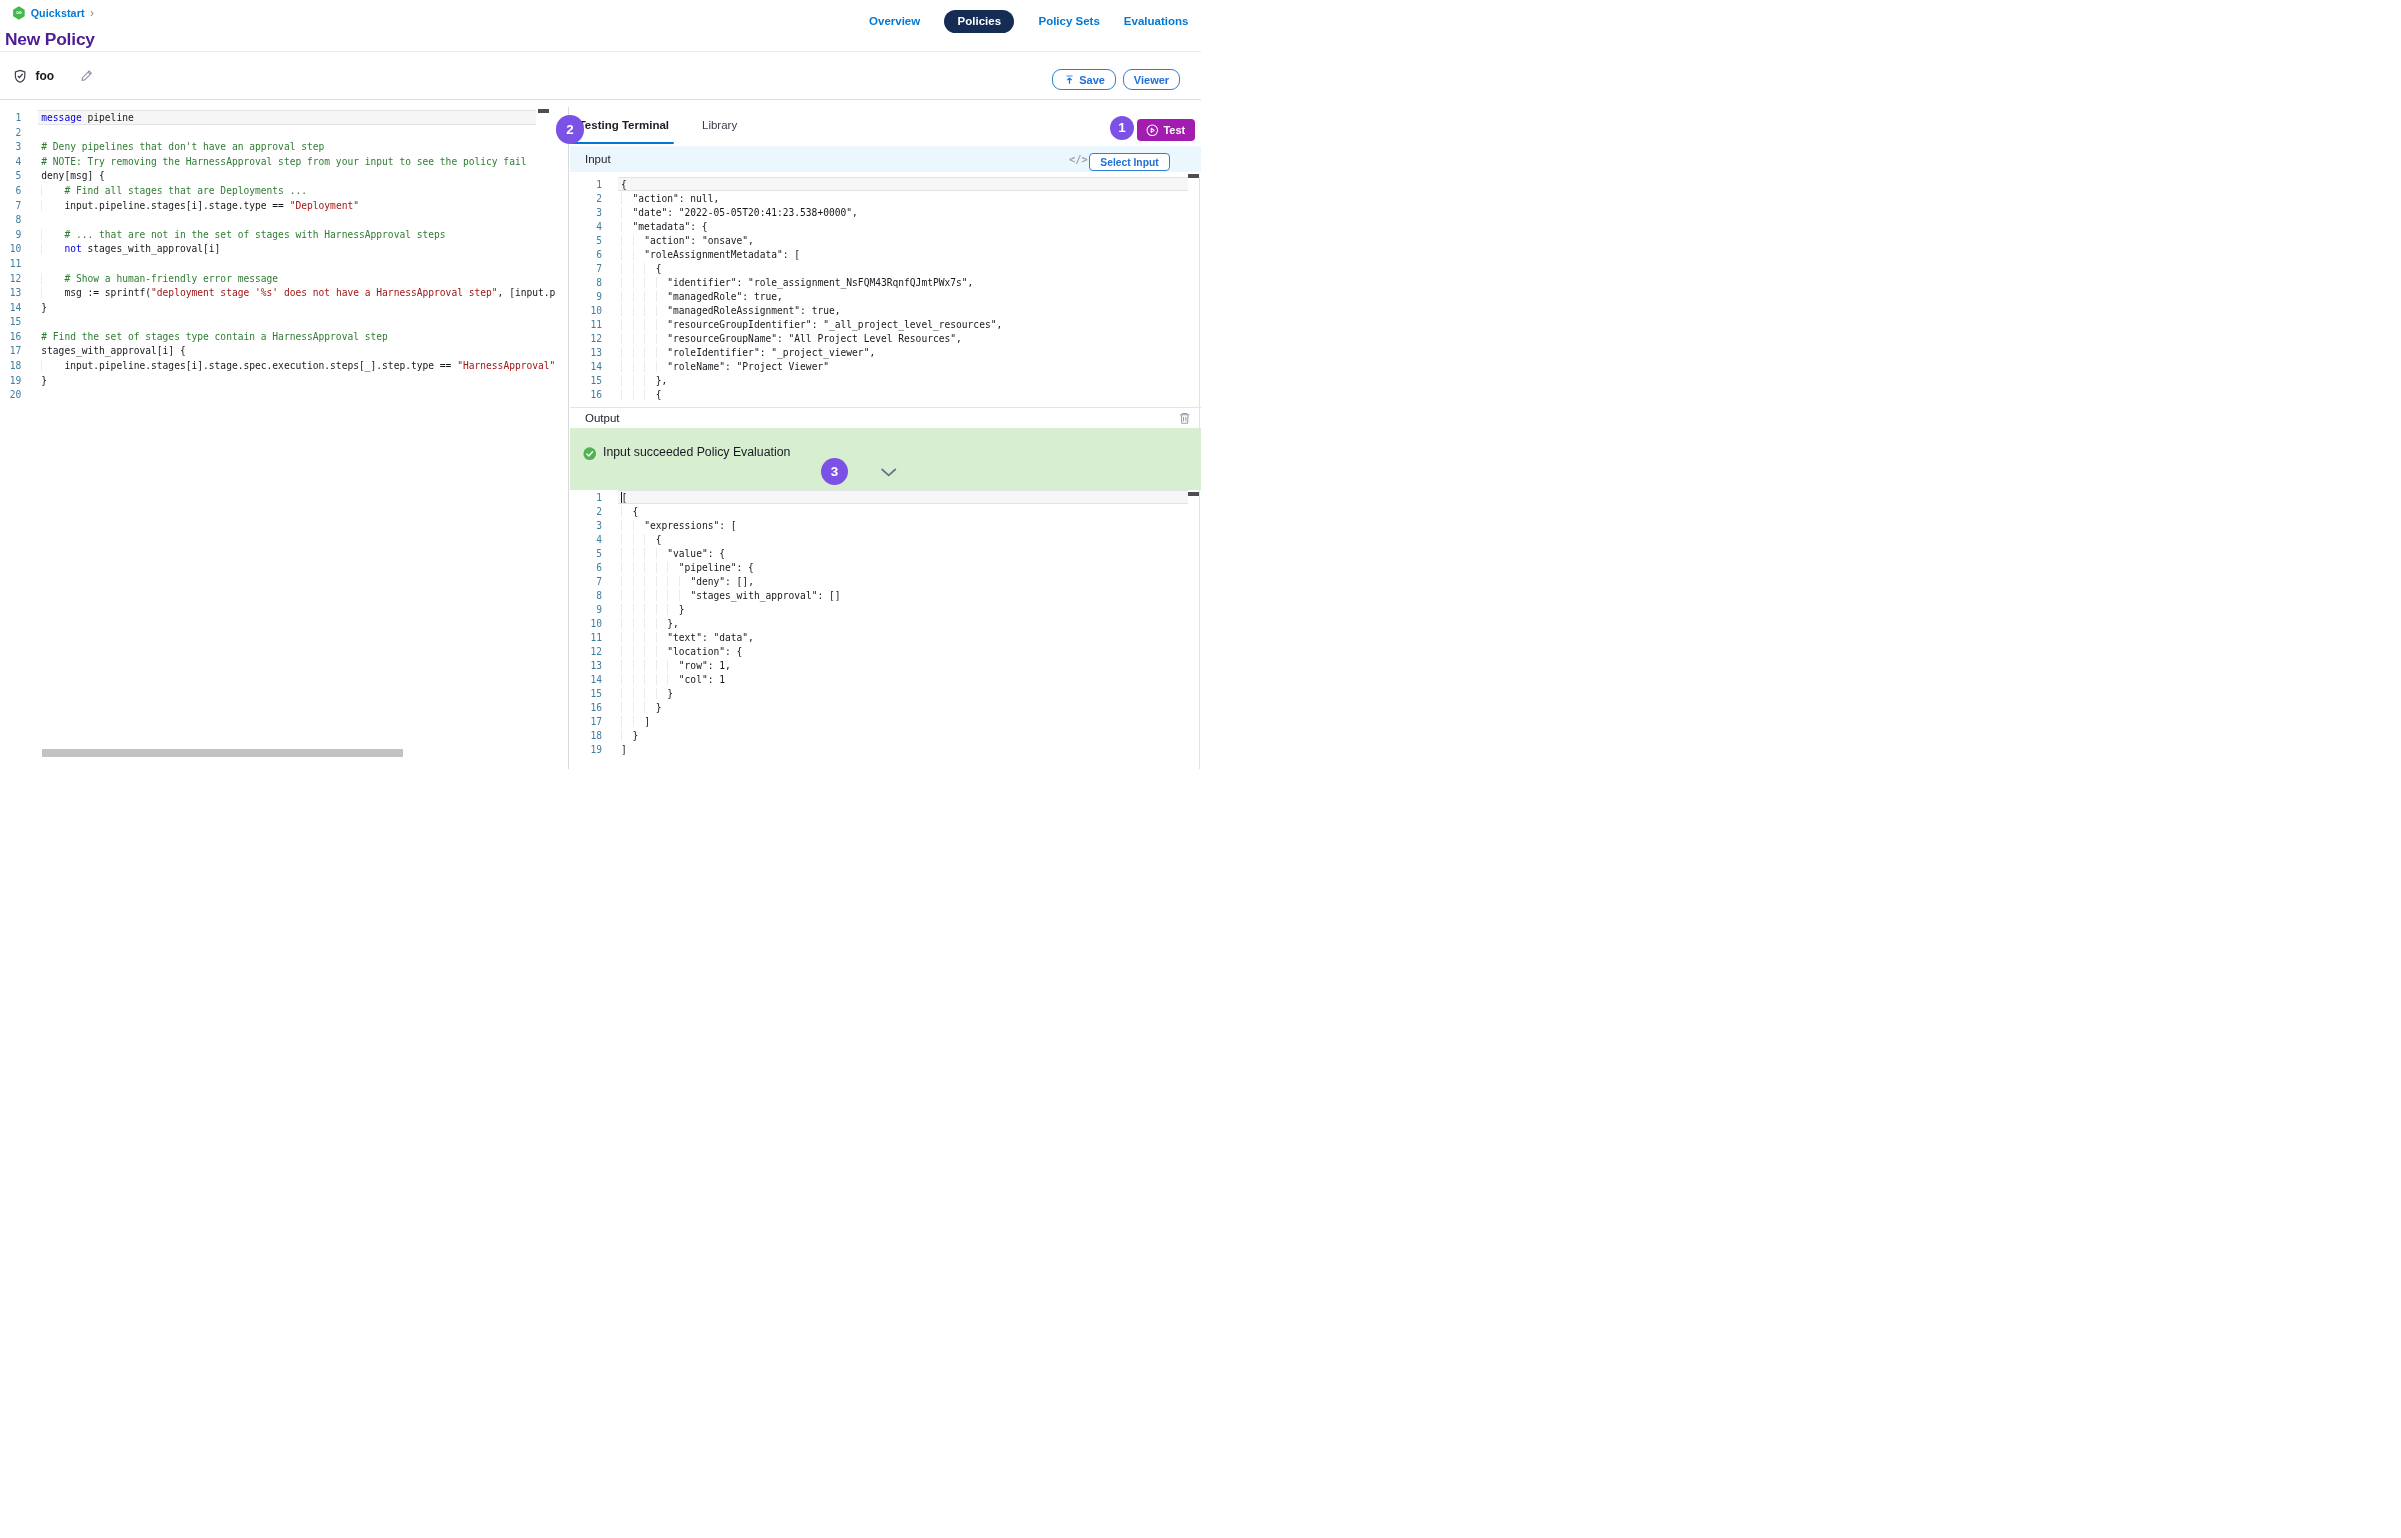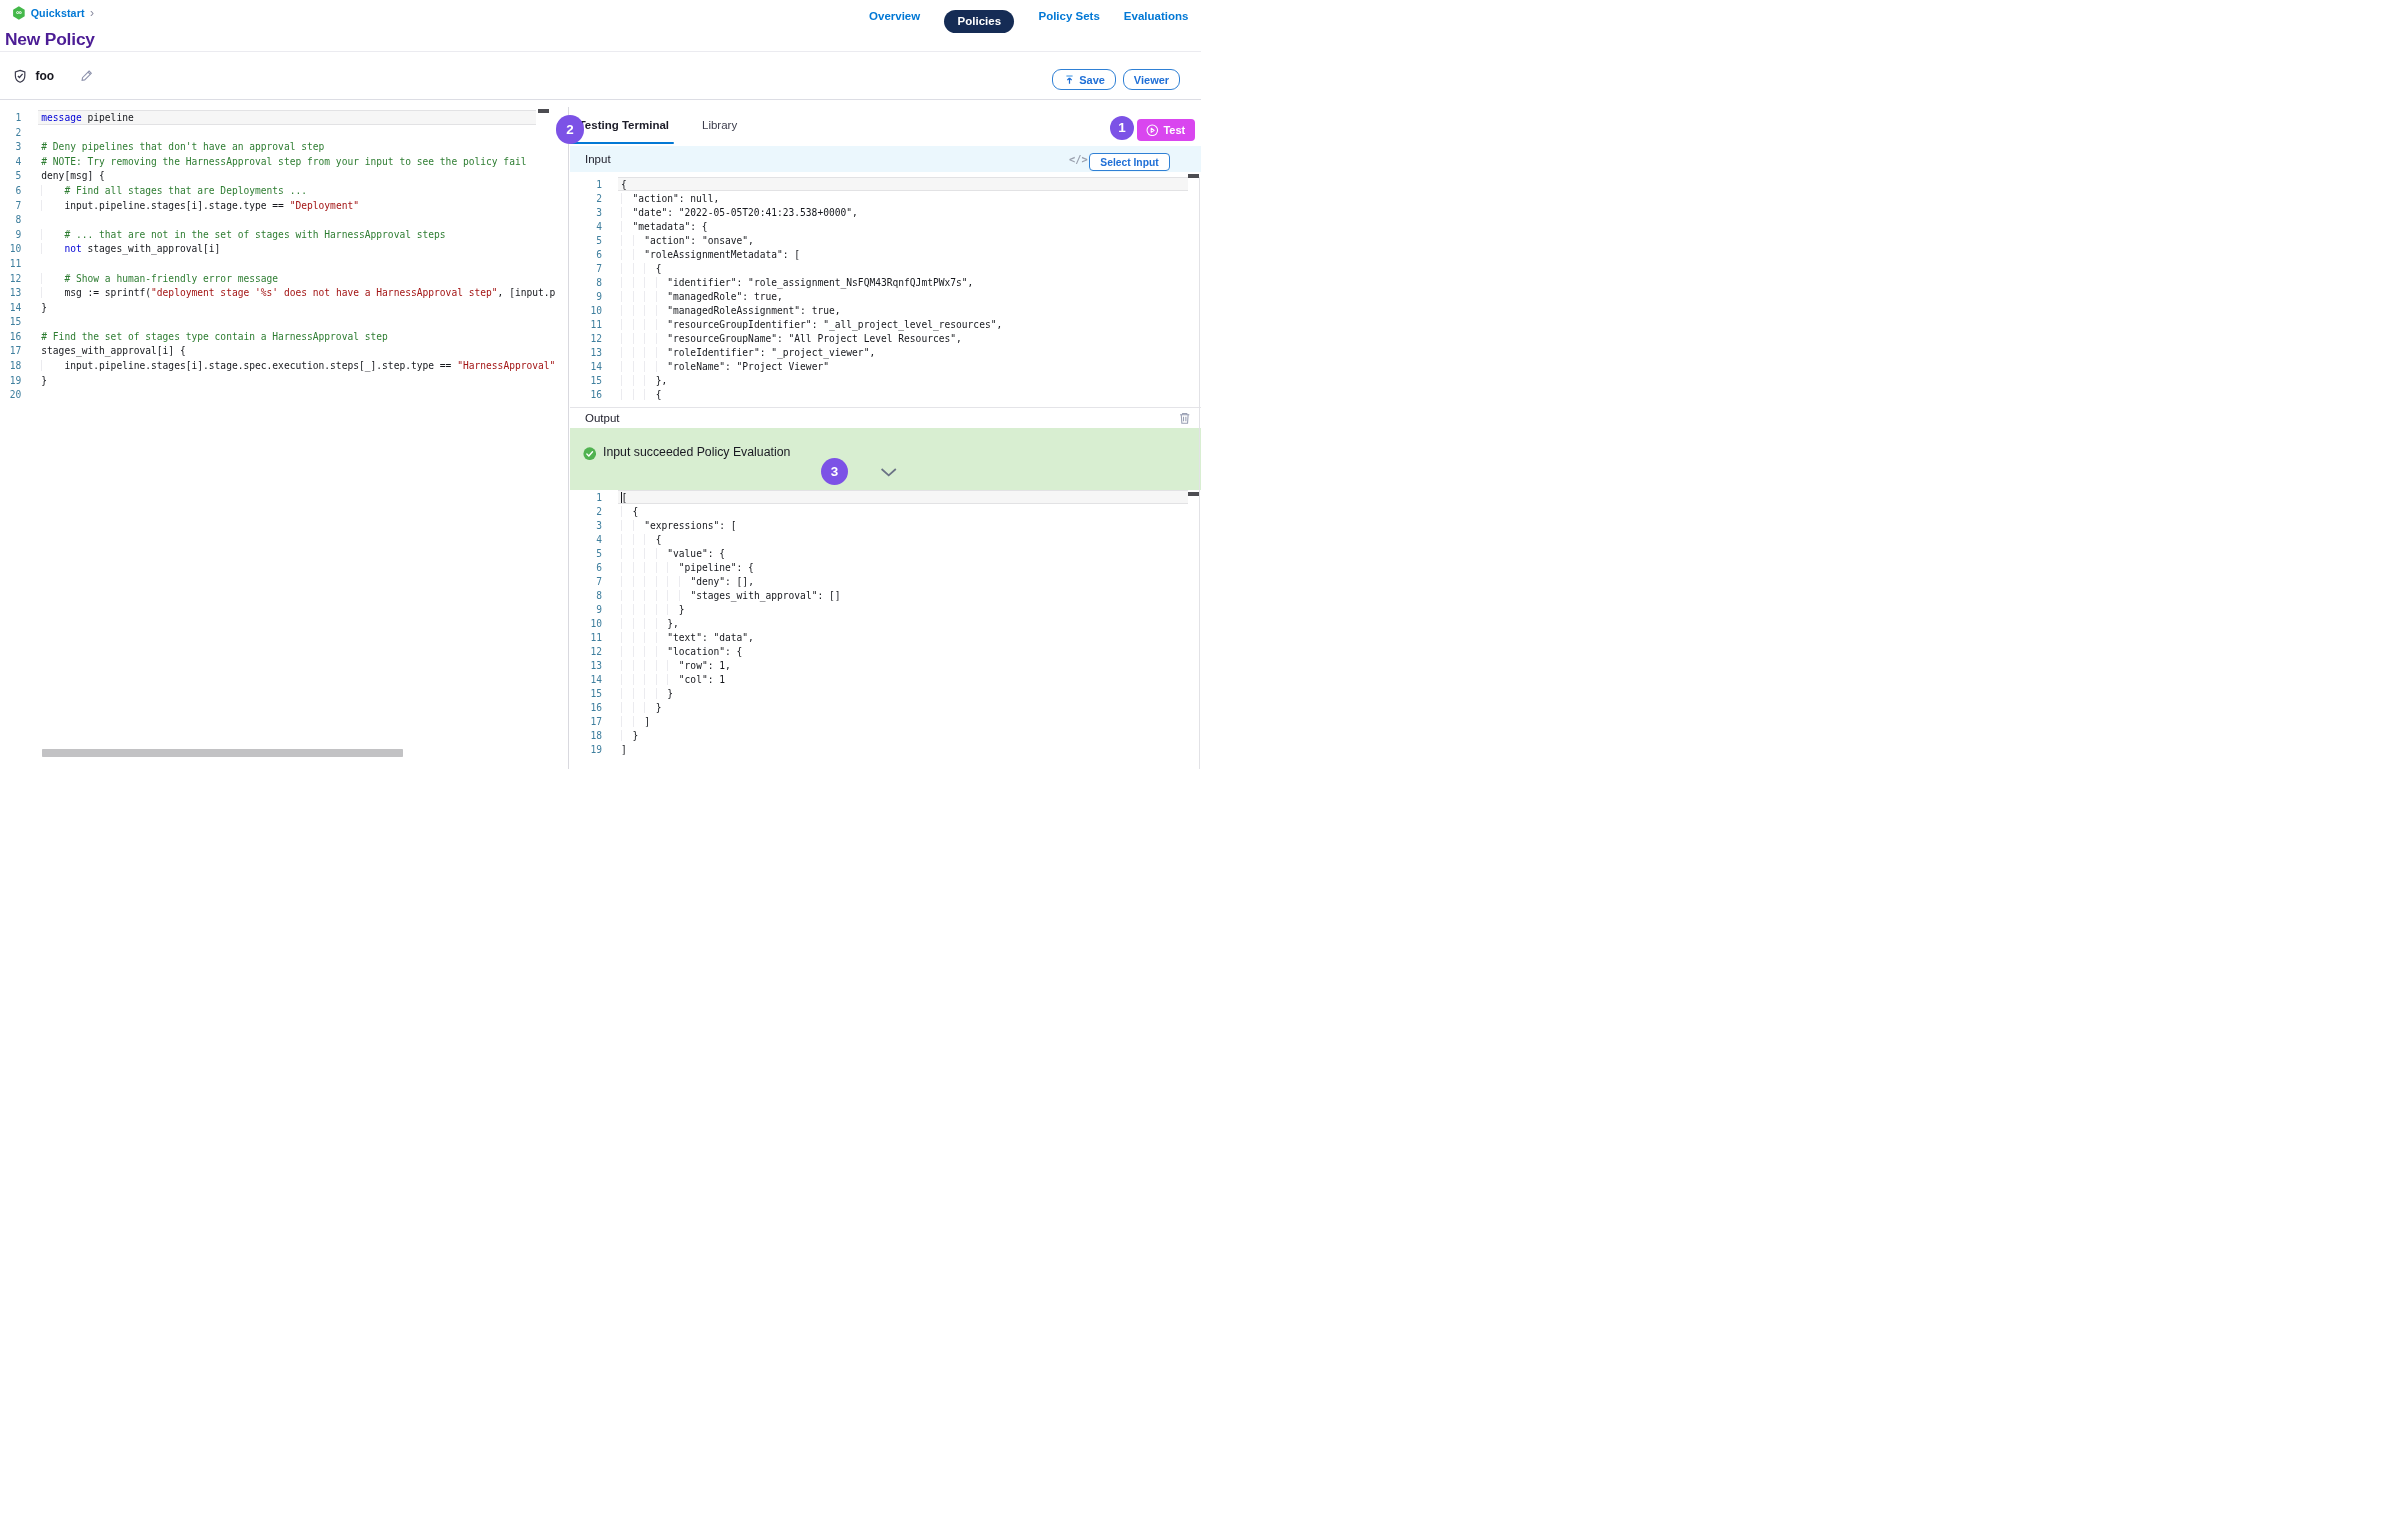--- a/index.html
+++ b/index.html
@@ -7,21 +7,21 @@
   body { font-family:"Liberation Sans", sans-serif; }
   #app { position:relative; width:1201px; height:769px; overflow:hidden; background:#fff; color:#1d1d2c; }
 
   
   .header-top { position:absolute; left:0; top:0; width:100%; height:52px; border-bottom:0.8px solid #ebebf0; background:#fff; }
   .breadcrumb { position:absolute; left:12.6px; top:6.3px; display:flex; align-items:center; gap:5.5px; }
   .logo { width:12.6px; height:13.4px; background:#44b84a; clip-path:polygon(50% 0,96% 25%,96% 75%,50% 100%,4% 75%,4% 25%); color:#fff; font-size:8px; font-weight:bold; display:flex; align-items:center; justify-content:center; }
   .crumb-link { color:#0278d5; font-size:10.7px; font-weight:bold; letter-spacing:0.1px; }
   .crumb-sep { color:#8a8ca0; font-size:12px; line-height:1; }
   .page-title { position:absolute; left:5px; top:28.5px; font-size:17.4px; font-weight:bold; color:#4c1d95; letter-spacing:-0.2px; }
-  .nav { position:absolute; right:12.6px; top:9.5px; display:flex; align-items:flex-start; gap:24px; }
+  .nav { position:absolute; right:12.6px; top:9.5px; display:flex; align-items:center; gap:24px; }
   .nav-item { color:#0278d5; font-size:11.5px; font-weight:bold; cursor:pointer; }
   .nav-item.pill { background:#152c55; color:#fff; padding:5.5px 13.4px; border-radius:13.4px; }
 
   
   .toolbar { position:absolute; left:0; top:53px; width:100%; height:47px; border-bottom:0.8px solid #dcdde4; background:#fff; }
   .policy-id { position:absolute; left:12.6px; top:0; height:100%; display:flex; align-items:center; gap:8.7px; }
   .policy-name { font-size:12px; font-weight:bold; color:#17171f; }
   .tb-buttons { position:absolute; right:20.6px; top:16px; display:flex; gap:6.3px; }
   .btn-outline { display:flex; align-items:center; gap:4.7px; height:21.3px; padding:0 10.3px; border:1.2px solid #2f80d5; border-radius:9px; background:#fff; color:#1f6fd6; font-size:11px; font-weight:bold; cursor:pointer; }
 
@@ -54,21 +54,21 @@
   .ed-json-output { position:absolute; left:0; top:383px; width:100%; height:279px; overflow:hidden; }
   .ruler-dash { position:absolute; background:#4d4d52; width:11px; height:4px; }
   .hscroll { position:absolute; left:42px; top:642px; width:361px; height:8px; background:#c2c2c4; border-radius:0.8px; }
   .vtrack { position:absolute; right:1.6px; top:70px; bottom:0; width:0.8px; background:#e2e2e6; }
 
   
   .tabs-row { position:absolute; left:0; top:0; width:100%; height:39px; background:#fff; }
   .tab { position:absolute; top:0; height:36px; display:flex; align-items:center; font-size:11.5px; color:#3c3d4c; cursor:pointer; }
   .tab.active { font-weight:bold; color:#1c1c28; }
   .tab-underline { position:absolute; left:0; top:35px; width:104px; height:2.4px; background:#0278d5; border-radius:1.6px; }
-  .test-btn { position:absolute; right:6.3px; top:12px; height:22px; padding:0 9.5px; display:flex; align-items:center; gap:4.7px; background:#d946ef; border:none; border-radius:4px; color:#fff; font-size:11px; font-weight:bold; cursor:pointer; }
+  .test-btn { position:absolute; right:6.3px; top:12px; height:22px; padding:0 9.5px; display:flex; align-items:center; gap:4.7px; background:#a21caf; border:none; border-radius:4px; color:#fff; font-size:11px; font-weight:bold; cursor:pointer; }
 
   .input-bar { position:absolute; left:0; top:39px; width:100%; height:26px; background:#ebf7fd; display:flex; align-items:center; }
   .pane-label { font-size:11.5px; color:#22222e; margin-left:15px; }
   .code-toggle { position:absolute; left:499px; top:7.1px; font-family:"DejaVu Sans Mono", monospace; font-size:10.3px; font-weight:bold; color:#9aa0ae; cursor:pointer; }
   .select-input-btn { position:absolute; left:519px; top:7.1px; height:18px; padding:0 10.3px; background:#fff; border:1.2px solid #2f80d5; border-radius:4px; color:#1f6fd6; font-size:10.3px; font-weight:bold; cursor:pointer; }
 
   .output-bar { position:absolute; left:0; top:300px; width:100%; height:21.3px; background:#fff; border-top:0.8px solid #e4e4e8; display:flex; align-items:center; }
   .trash-btn { position:absolute; right:8.7px; top:3.2px; width:14.2px; height:14.2px; cursor:pointer; }
 
   .banner { position:absolute; left:0; top:321px; width:100%; height:62px; background:#d8eed1; }

